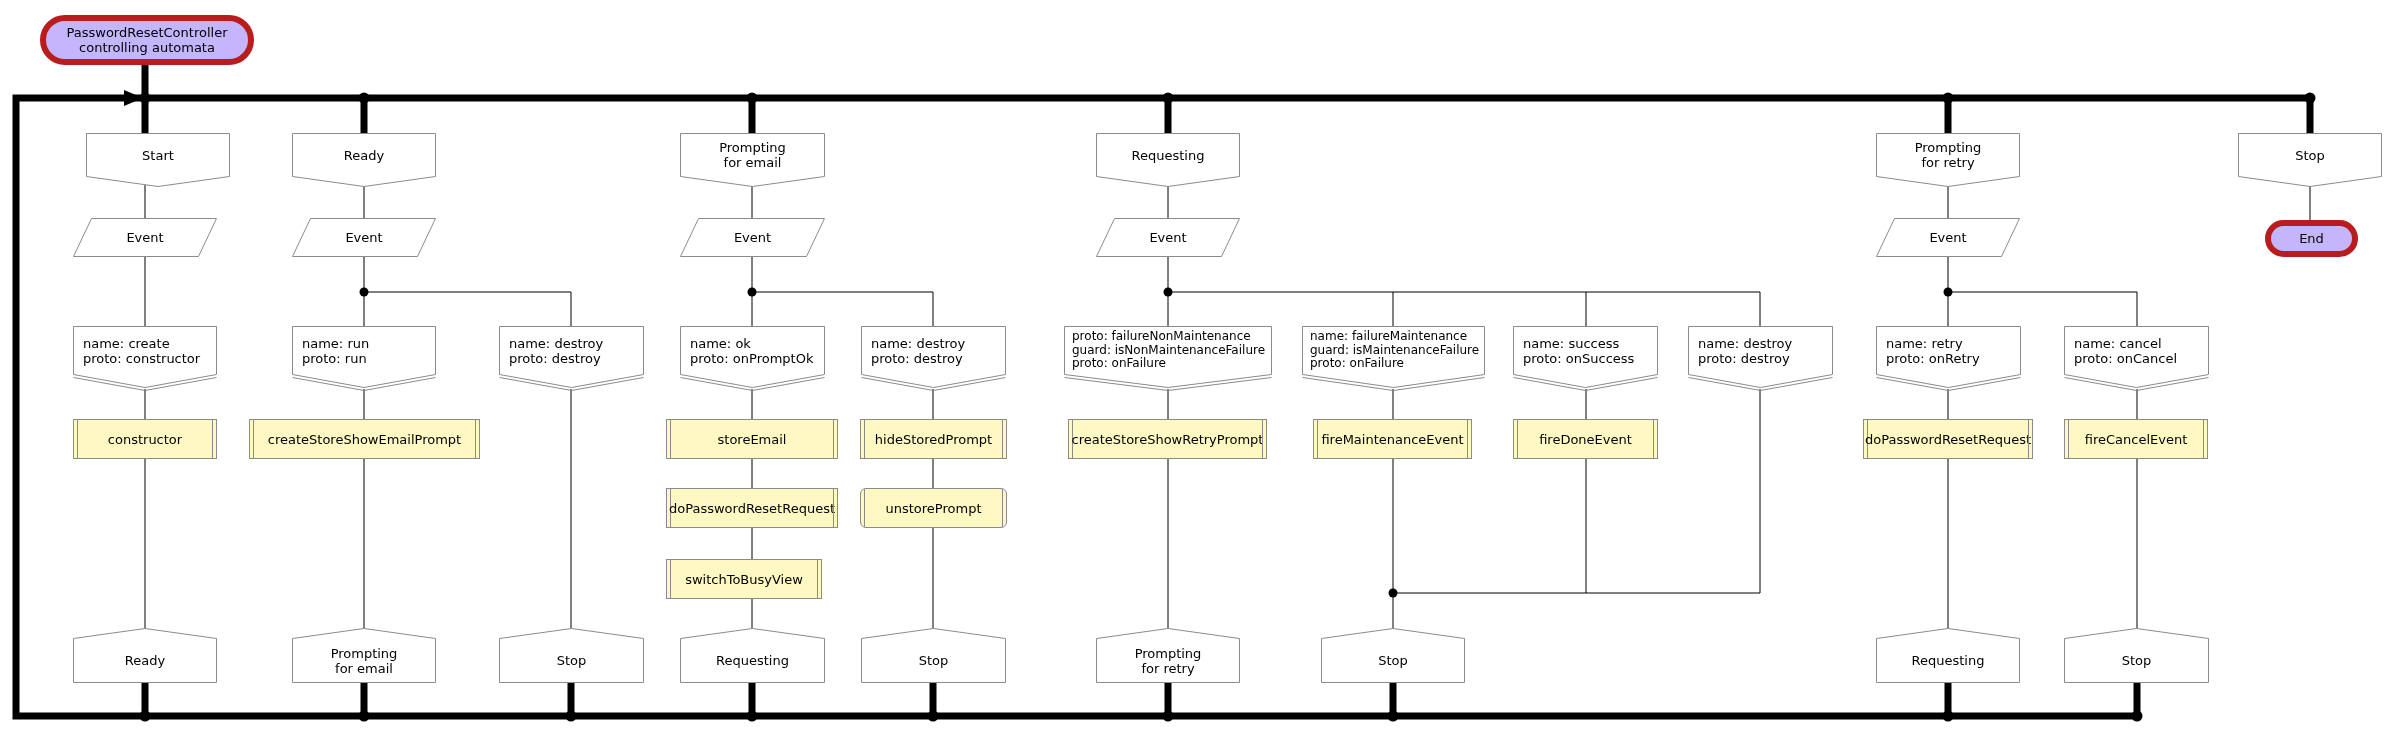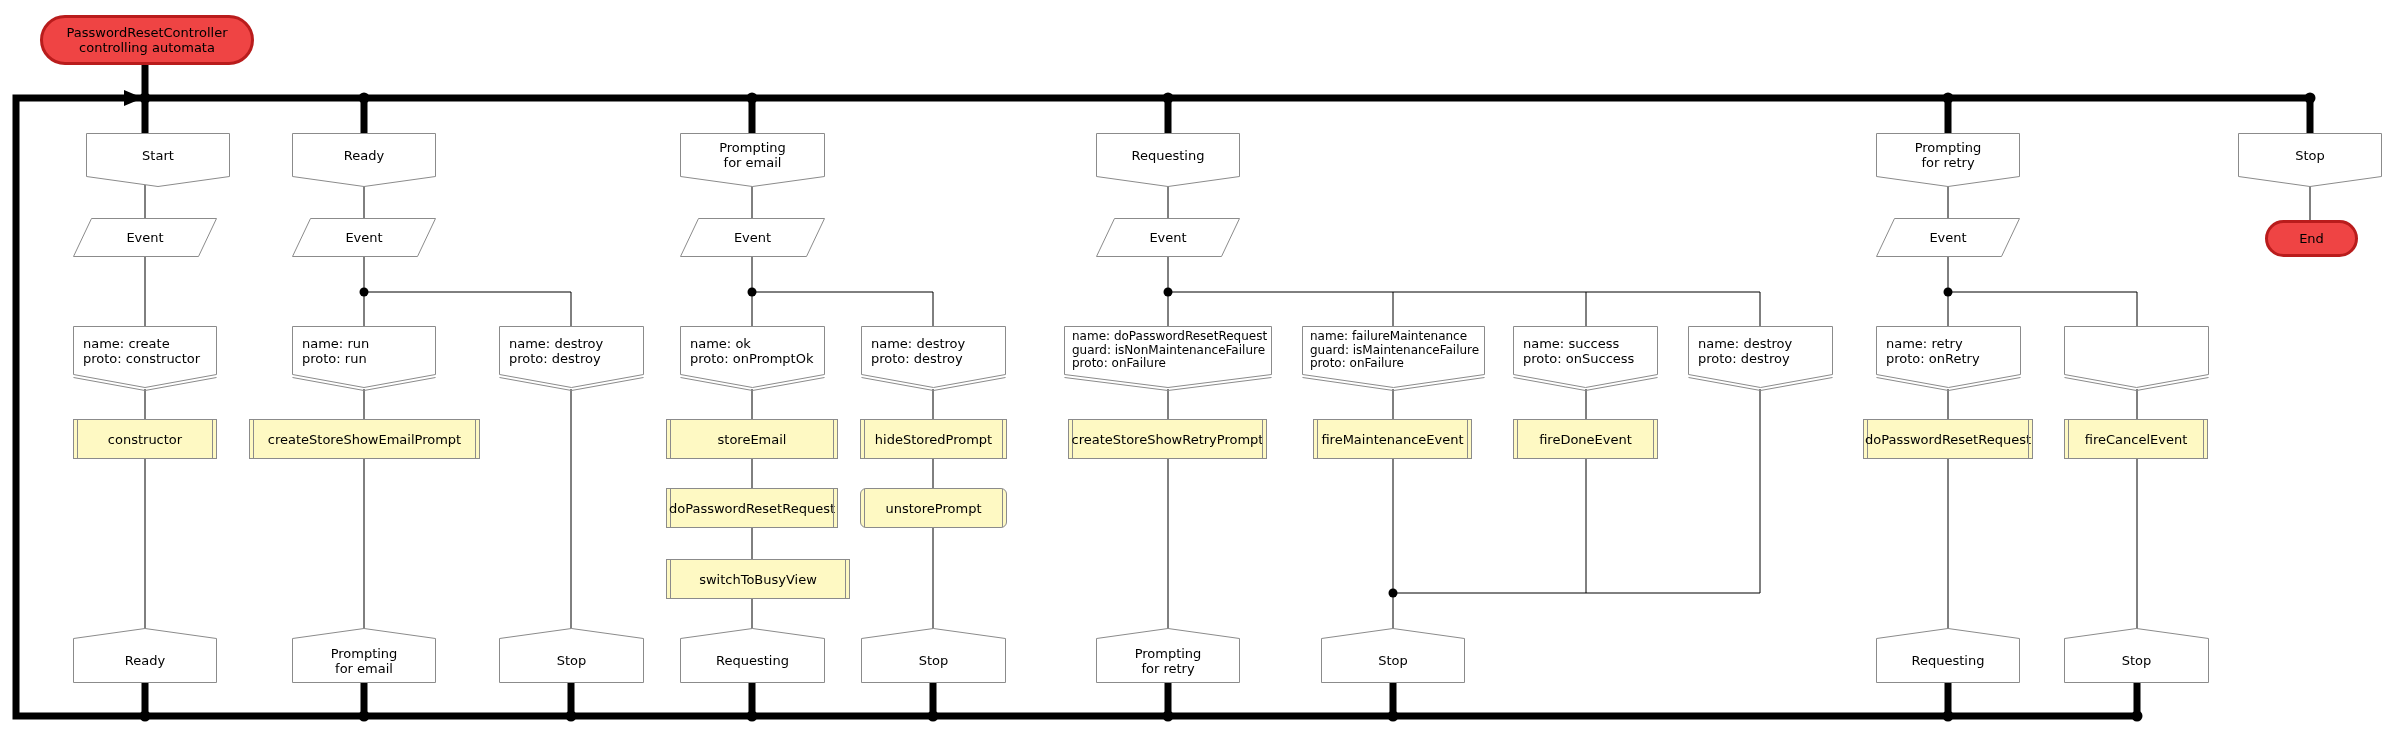--- a/index.html
+++ b/index.html
@@ -31,21 +31,21 @@
   .t-trans{height:66px;padding-left:8px;}
   .t-trans .lbl{left:0;right:0;top:0;bottom:17px;align-items:flex-start;text-align:left;padding-left:10px;}
   .t-trans3 .lbl{font-size:12px;line-height:13.5px;padding-left:8px;}
   
   .t-action{height:40px;background:#fef9c3;border:1px solid var(--shape);box-sizing:border-box;}
   .t-action::before,.t-action::after{content:"";position:absolute;top:0;bottom:0;width:1px;background:var(--shape);}
   .t-action::before{left:3px;}
   .t-action::after{right:3px;}
   .t-action .lbl{inset:0;white-space:nowrap;}
   
-  .t-stadium{background:#ef4444;border:3px solid #b91c1c;border-radius:999px;box-sizing:border-box;}
+  .t-stadium{background:#c4b5fd;border:6px solid #b91c1c;border-radius:999px;box-sizing:border-box;}
   .t-stadium .lbl{inset:0;}
 </style>
 </head>
 <body>
 
 <div id="canvas">
 
   <svg id="wires" width="2399" height="736">
 
     <g stroke="#000" stroke-width="1" fill="none">
@@ -240,21 +240,21 @@
   <div class="node t-action" style="left:666px;top:419px;width:172px;">
     <div class="lbl">
         <span>storeEmail</span>
       </div>
     </div>
   <div class="node t-action" style="left:666px;top:488px;width:172px;">
     <div class="lbl">
         <span>doPasswordResetRequest</span>
       </div>
     </div>
-  <div class="node t-action" style="left:666px;top:559px;width:184px;">
+  <div class="node t-action" style="left:666px;top:559px;width:156px;">
     <div class="lbl">
         <span>switchToBusyView</span>
       </div>
     </div>
   <div class="node t-stateBottom" style="left:680px;top:628px;width:145px;">
       <svg width="145" height="55" style="position:absolute;left:0;top:0">
         <polygon points="0.5,54.5 0.5,10.5 72.5,0.5 144.5,10.5 144.5,54.5" fill="#ffffff" stroke="#8b8b8b"></polygon>
       </svg>
     <div class="lbl">
         <span>Requesting</span>
@@ -304,21 +304,21 @@
     <div class="lbl">
         <span>Event</span>
       </div>
     </div>
   <div class="node t-trans t-trans3" style="left:1064px;top:326px;width:208px;">
       <svg width="208" height="66" style="position:absolute;left:0;top:0">
         <polygon points="0.5,0.5 207.5,0.5 207.5,48.5 104,61.5 0.5,48.5" fill="#ffffff" stroke="#8b8b8b"></polygon>
         <polyline points="0.5,51.5 104,64.5 207.5,51.5" fill="none" stroke="#8b8b8b"></polyline>
       </svg>
     <div class="lbl">
-        <span>name: doPasswordResetRequest</span>
+        <span>proto: failureNonMaintenance</span>
         <span>guard: isNonMaintenanceFailure</span>
         <span>proto: onFailure</span>
       </div>
     </div>
   <div class="node t-action" style="left:1068px;top:419px;width:199px;">
     <div class="lbl">
         <span>createStoreShowRetryPrompt</span>
       </div>
     </div>
   <div class="node t-stateBottom" style="left:1096px;top:628px;width:144px;">
@@ -418,20 +418,24 @@
       </svg>
     <div class="lbl">
         <span>Requesting</span>
       </div>
     </div>
   <div class="node t-trans" style="left:2064px;top:326px;width:145px;">
       <svg width="145" height="66" style="position:absolute;left:0;top:0">
         <polygon points="0.5,0.5 144.5,0.5 144.5,48.5 72.5,61.5 0.5,48.5" fill="#ffffff" stroke="#8b8b8b"></polygon>
         <polyline points="0.5,51.5 72.5,64.5 144.5,51.5" fill="none" stroke="#8b8b8b"></polyline>
       </svg>
+    <div class="lbl">
+        <span>name: cancel</span>
+        <span>proto: onCancel</span>
+      </div>
     </div>
   <div class="node t-action" style="left:2064px;top:419px;width:144px;">
     <div class="lbl">
         <span>fireCancelEvent</span>
       </div>
     </div>
   <div class="node t-stateBottom" style="left:2064px;top:628px;width:145px;">
       <svg width="145" height="55" style="position:absolute;left:0;top:0">
         <polygon points="0.5,54.5 0.5,10.5 72.5,0.5 144.5,10.5 144.5,54.5" fill="#ffffff" stroke="#8b8b8b"></polygon>
       </svg>

